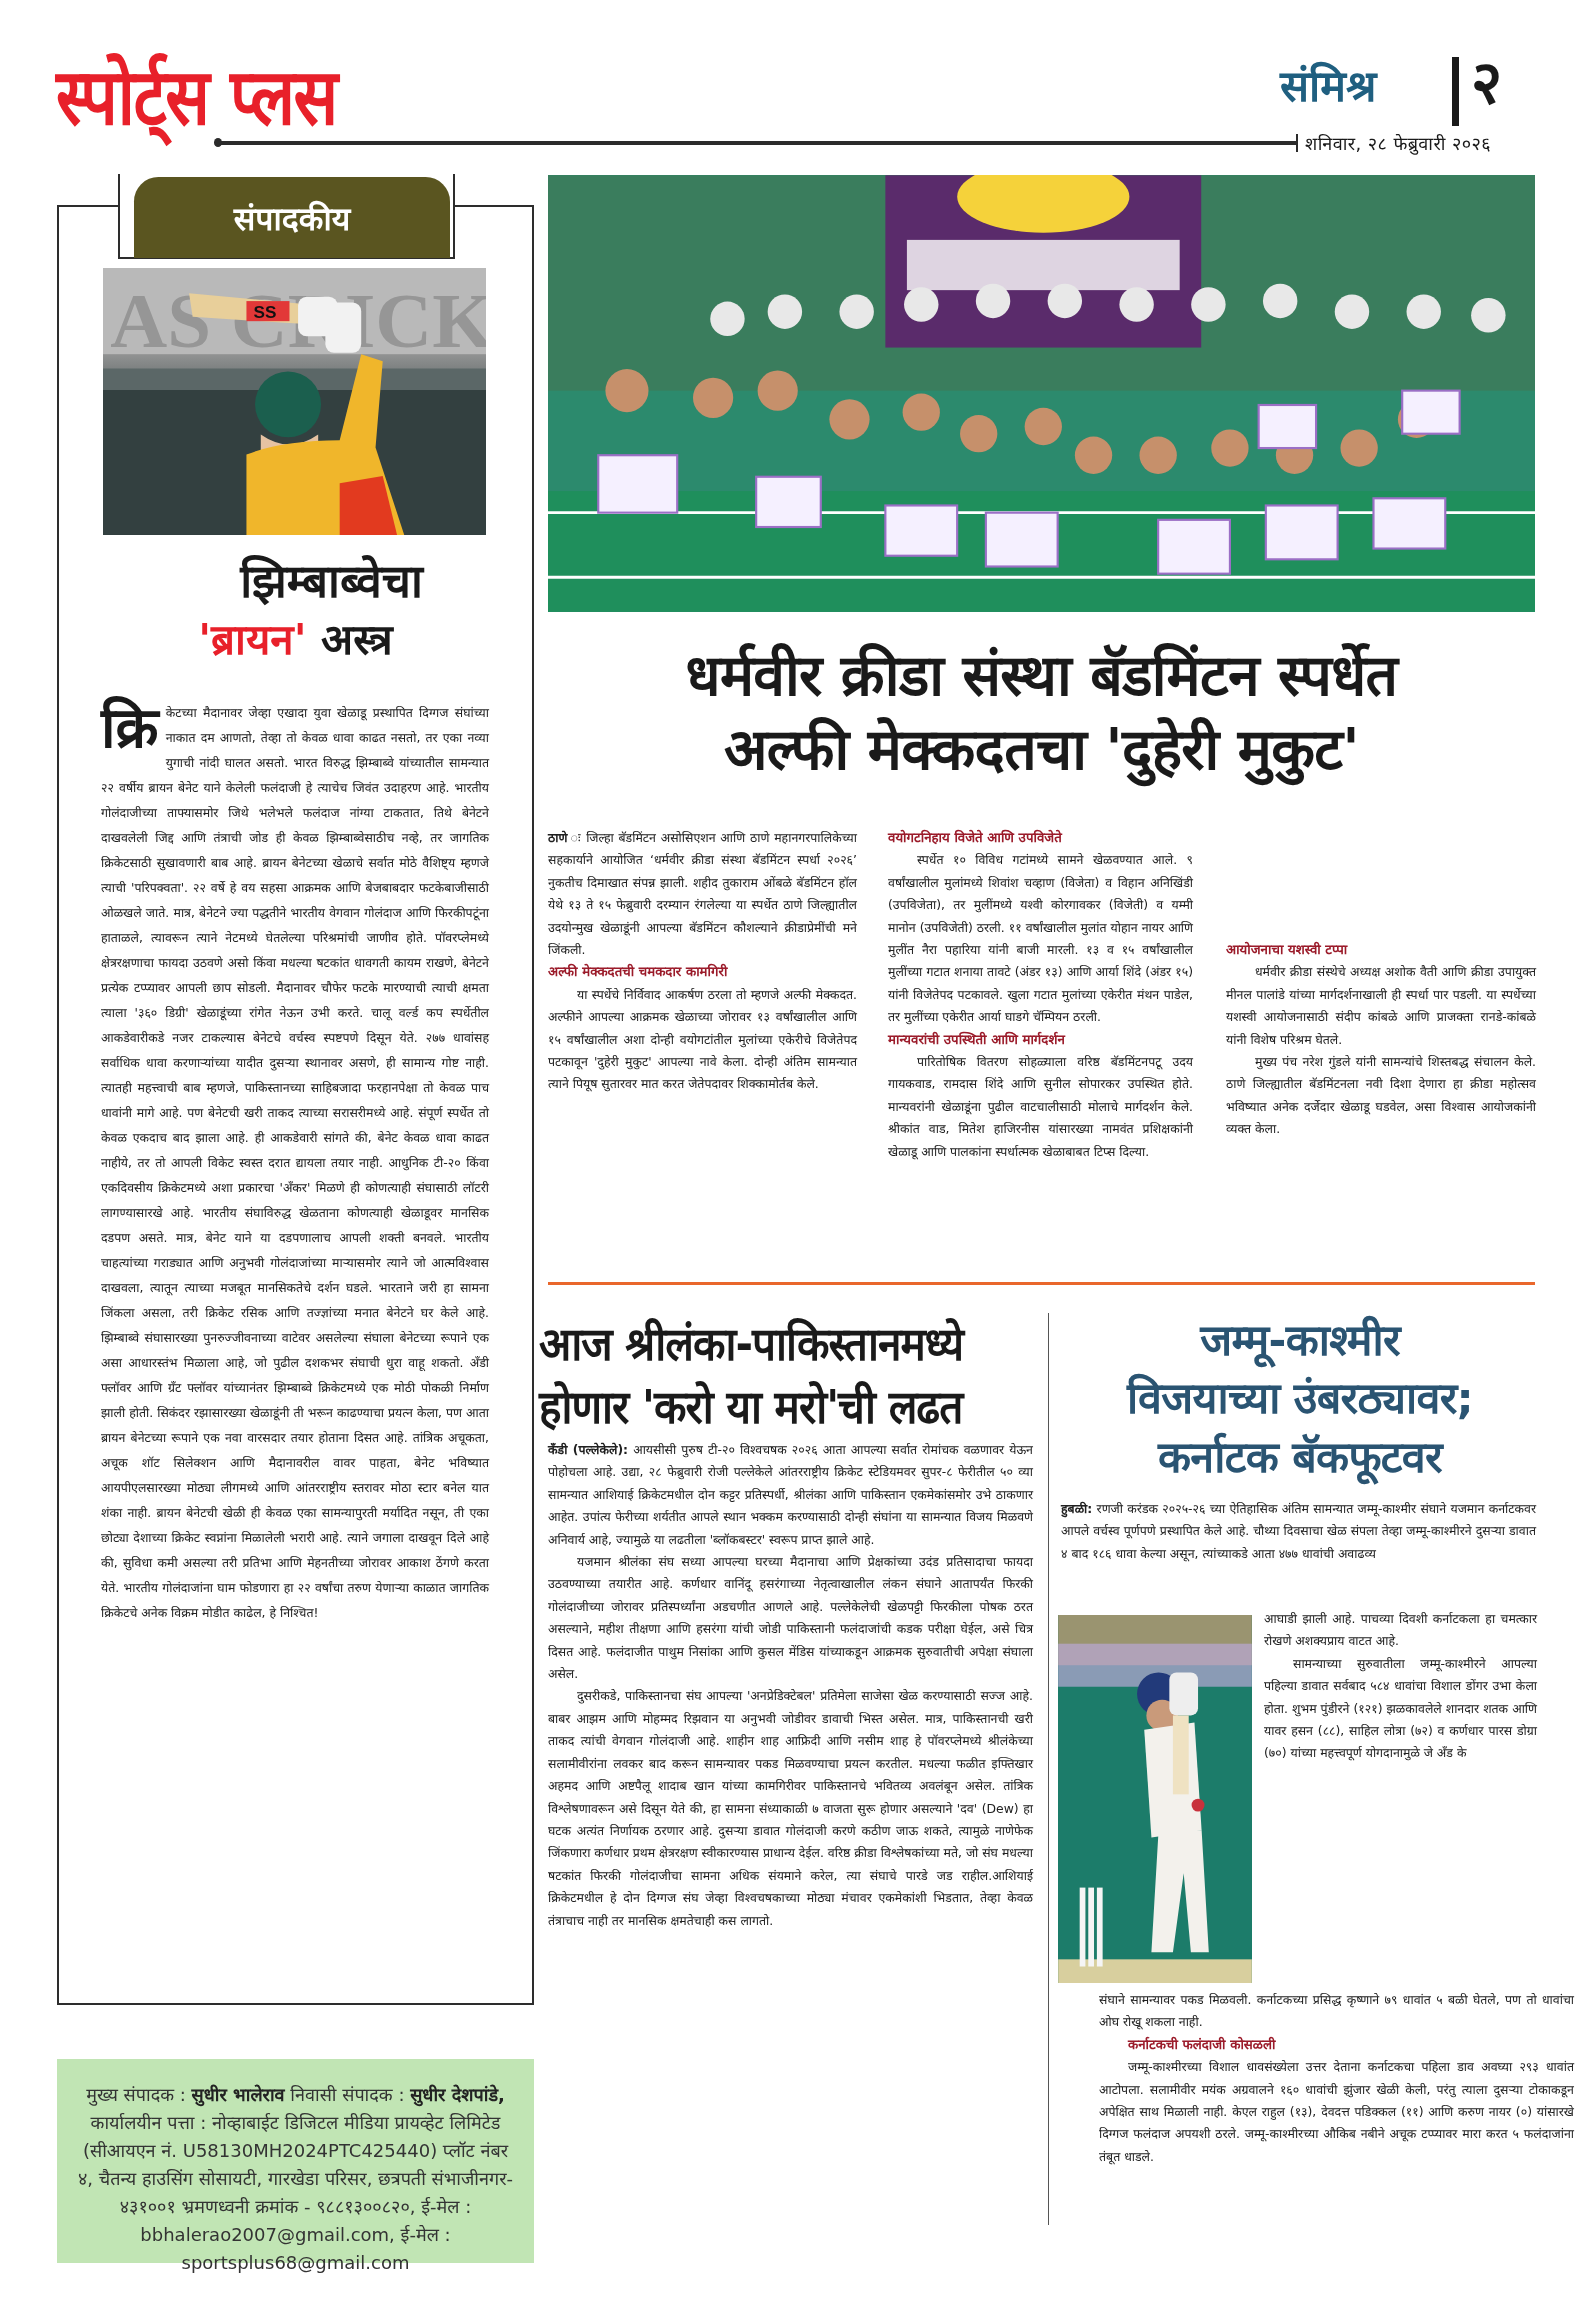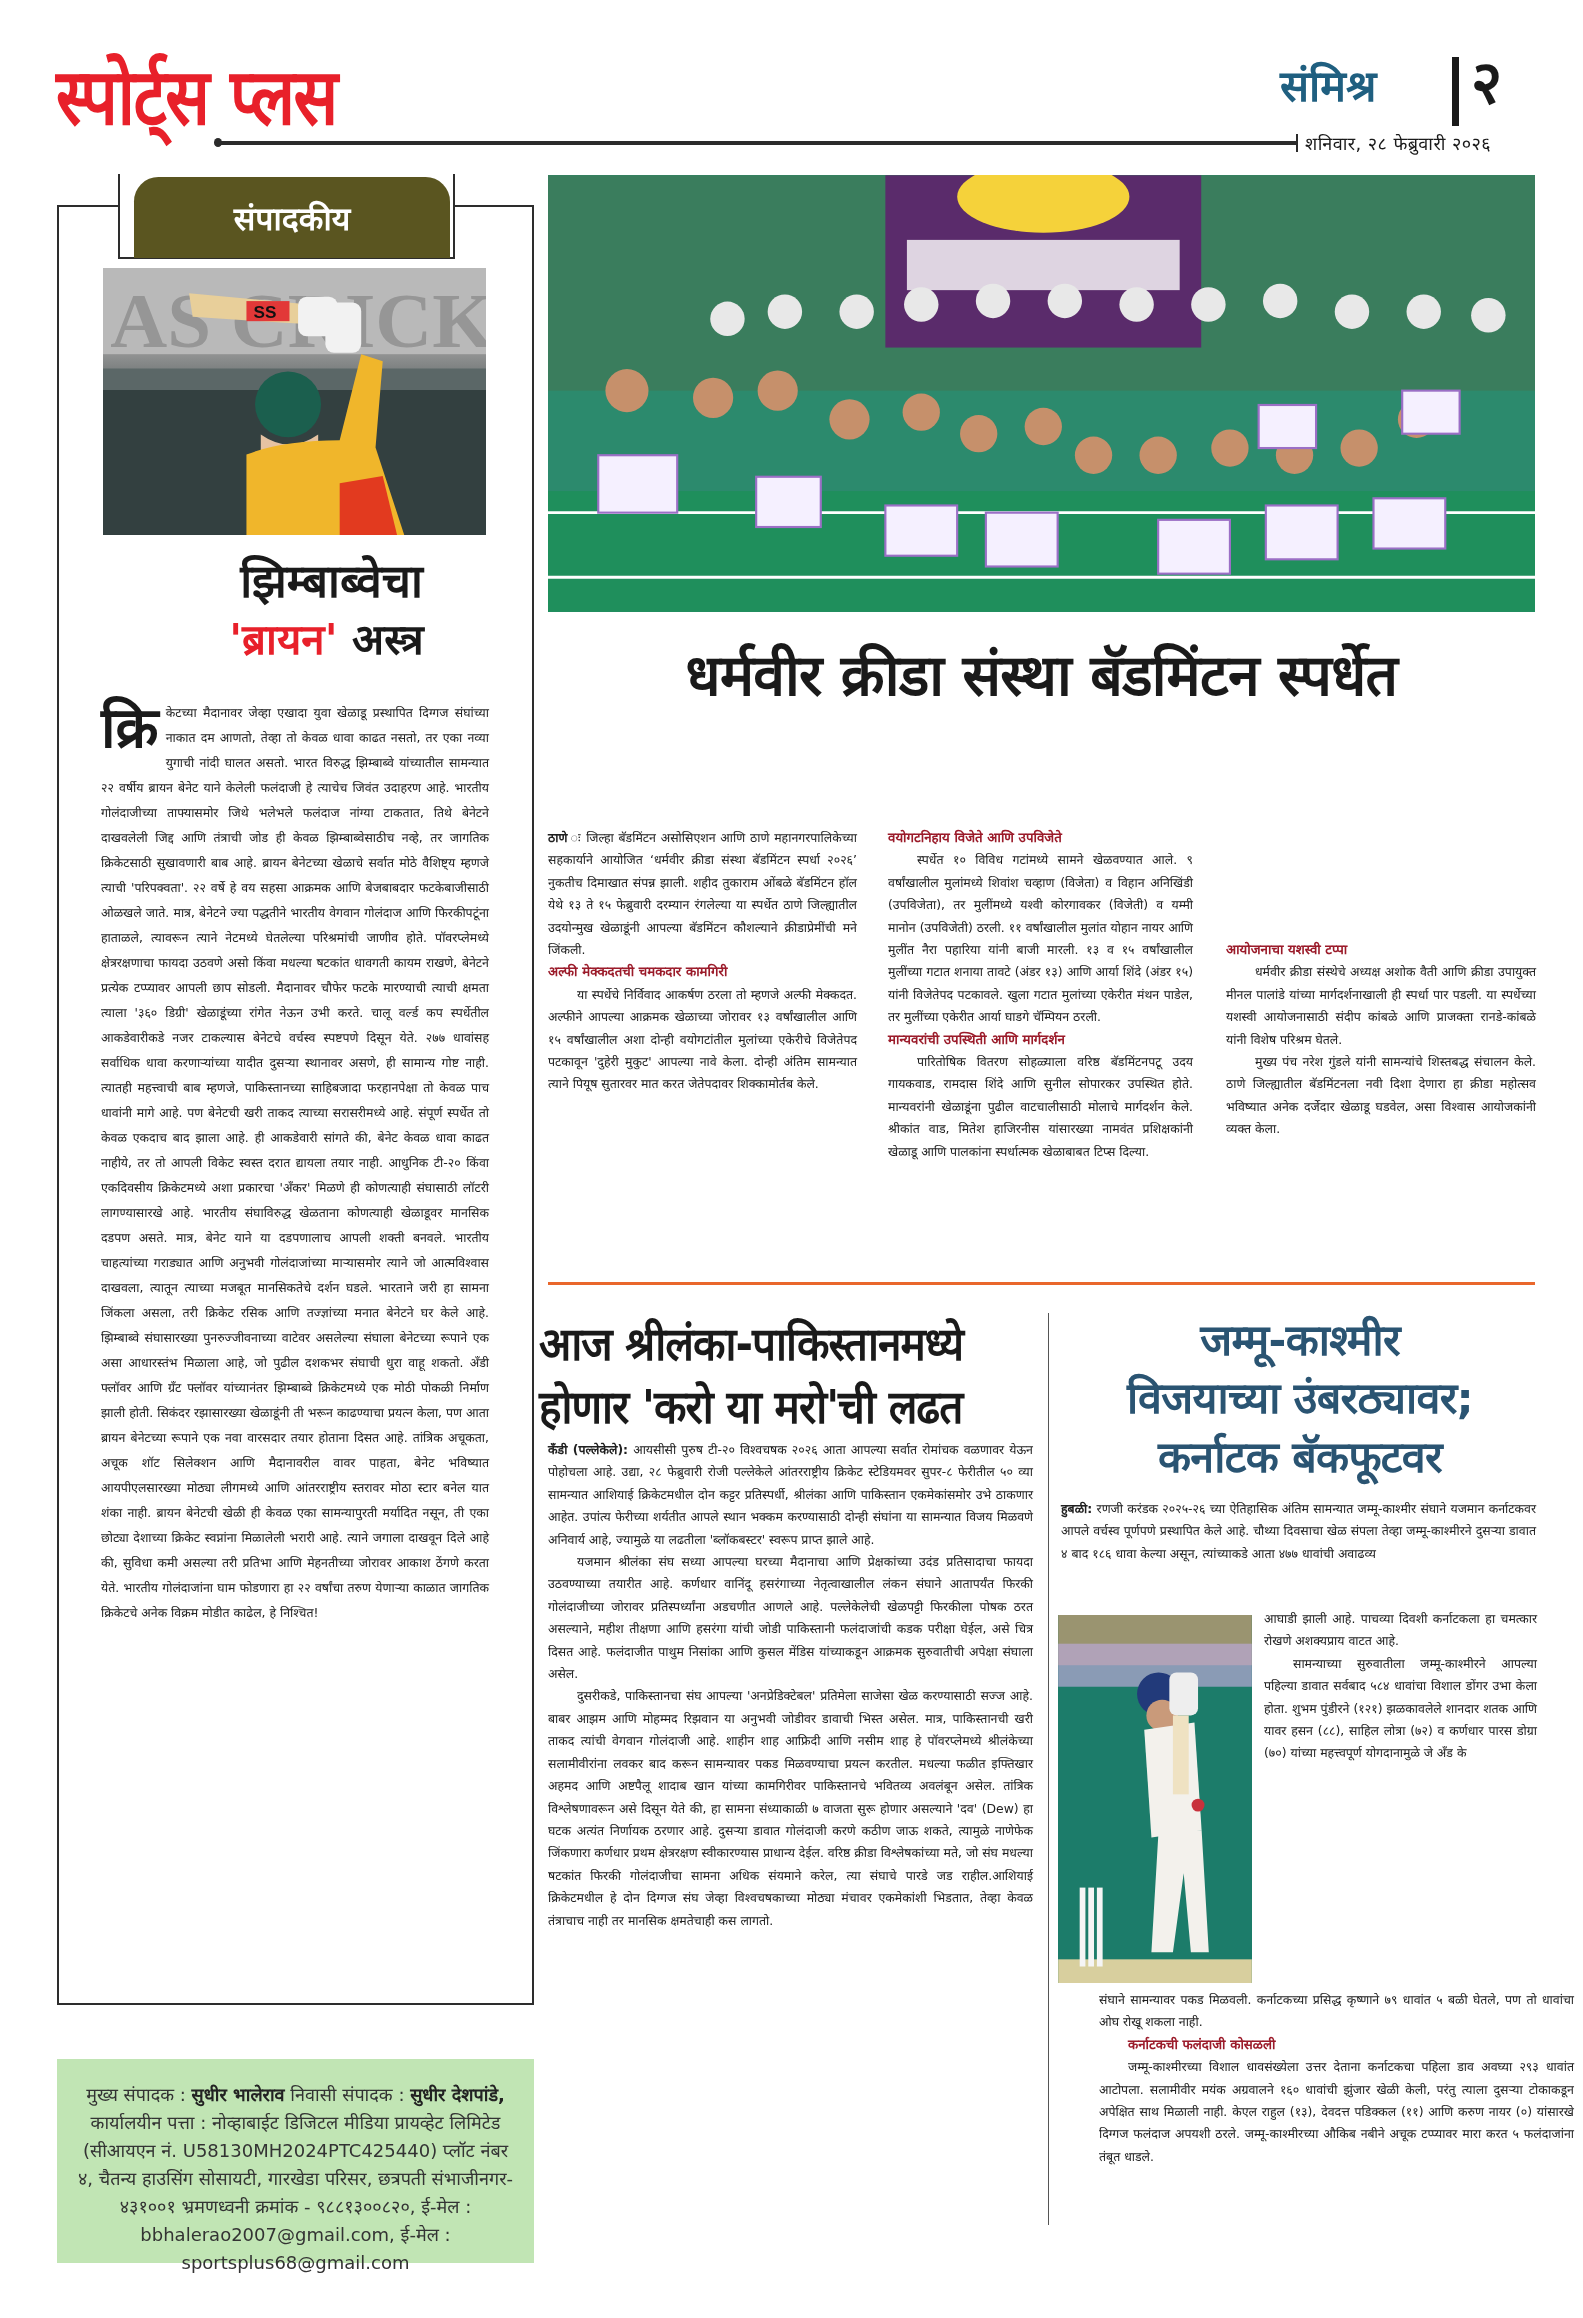--- a/index.html
+++ b/index.html
@@ -15,21 +15,21 @@
   .section-bar { position: absolute; left: 1452px; top: 57px; width: 7.2px; height: 69px; background: #1a1a1a; }
   .page-number { position: absolute; left: 1471px; top: 52px; font-size: 60px; font-weight: 700; color: #1a1a1a; line-height: 1; }
   .issue-date { position: absolute; left: 1305px; top: 131px; font-size: 18px; color: #1a1a1a; letter-spacing: 0.4px; }
 
   
   .editorial-box { position: absolute; left: 57px; top: 205px; width: 477px; height: 1800px; border: 2.2px solid #2d2d2d; }
   .editorial-tab-bg { position: absolute; left: 118px; top: 174px; width: 337px; height: 85px; background: #ffffff; border: 2.2px solid #2d2d2d; border-top: none; }
   .editorial-tab { position: absolute; left: 134px; top: 177px; width: 316px; height: 81px; background: #5a5520; border-radius: 24.4px 24.4px 0 0; color: #ffffff; font-size: 32px; font-weight: 700; display: flex; align-items: center; justify-content: center; }
   .editorial-photo { position: absolute; left: 103px; top: 268px; width: 383px; height: 267px; overflow: hidden; background: linear-gradient(180deg,#bfbfbf 0%,#9a9a9a 30%,#3d4a4a 55%,#2e3a3a 100%); }
   .editorial-headline-1 { position: absolute; left: 57px; top: 555px; width: 549px; text-align: center; font-size: 46px; font-weight: 900; color: #1a1a1a; line-height: 1.15; }
-  .editorial-headline-2 { position: absolute; left: 57px; top: 616px; width: 477px; text-align: center; font-size: 42px; font-weight: 900; color: #1a1a1a; line-height: 1.15; margin-left: 31px; }
+  .editorial-headline-2 { position: absolute; left: 57px; top: 616px; width: 477px; text-align: center; font-size: 42px; font-weight: 900; color: #1a1a1a; line-height: 1.15; }
   .editorial-headline-2 .hl-red { color: #e8202a; }
   .editorial-body { position: absolute; left: 101px; top: 700px; width: 388px; font-size: 12.4px; line-height: 25px; text-align: justify; color: #202020; }
   .dropcap { float: left; font-size: 56px; line-height: 50px; font-weight: 700; margin: 2.9px 7.2px 0 0; color: #1a1a1a; }
 
   
   .imprint-box { position: absolute; left: 57px; top: 2059px; width: 477px; height: 204px; background: #c1e5b4; padding: 21.5px 16px 0 16px; text-align: center; font-size: 18px; line-height: 28px; color: #333; }
   .imprint-box b { color: #222; }
 
   
   .badminton-photo { position: absolute; left: 548px; top: 175px; width: 987px; height: 437px; overflow: hidden; background: #2f8a6c; }
@@ -150,20 +150,21 @@
         <rect x="1000" y="460" width="100" height="75"></rect>
         <rect x="1150" y="450" width="100" height="70"></rect>
         <rect x="1190" y="300" width="80" height="60"></rect>
         <rect x="990" y="320" width="80" height="60"></rect>
     </g>
   </svg>
 </div>
 
 <div class="badminton-headline">
   <div>धर्मवीर क्रीडा संस्था बॅडमिंटन स्पर्धेत</div>
+  <div>अल्फी मेक्कदतचा 'दुहेरी मुकुट'</div>
 </div>
 
 <div class="col col-1">
   <span class="dateline">ठाणे</span><span> ः </span><span>जिल्हा बॅडमिंटन असोसिएशन आणि ठाणे महानगरपालिकेच्या सहकार्याने आयोजित ‘धर्मवीर क्रीडा संस्था बॅडमिंटन स्पर्धा २०२६’ नुकतीच दिमाखात संपन्न झाली. शहीद तुकाराम ओंबळे बॅडमिंटन हॉल येथे १३ ते १५ फेब्रुवारी दरम्यान रंगलेल्या या स्पर्धेत ठाणे जिल्ह्यातील उदयोन्मुख खेळाडूंनी आपल्या बॅडमिंटन कौशल्याने क्रीडाप्रेमींची मने जिंकली.</span>
   <div class="subhead">अल्फी मेक्कदतची चमकदार कामगिरी</div>
   <span class="indent">या स्पर्धेचे निर्विवाद आकर्षण ठरला तो म्हणजे अल्फी मेक्कदत. अल्फीने आपल्या आक्रमक खेळाच्या जोरावर १३ वर्षांखालील आणि १५ वर्षांखालील अशा दोन्ही वयोगटांतील मुलांच्या एकेरीचे विजेतेपद पटकावून 'दुहेरी मुकुट' आपल्या नावे केला. दोन्ही अंतिम सामन्यात त्याने पियूष सुतारवर मात करत जेतेपदावर शिक्कामोर्तब केले.</span>
 </div>
 
 <div class="col col-2">
   <div class="subhead">वयोगटनिहाय विजेते आणि उपविजेते</div>

